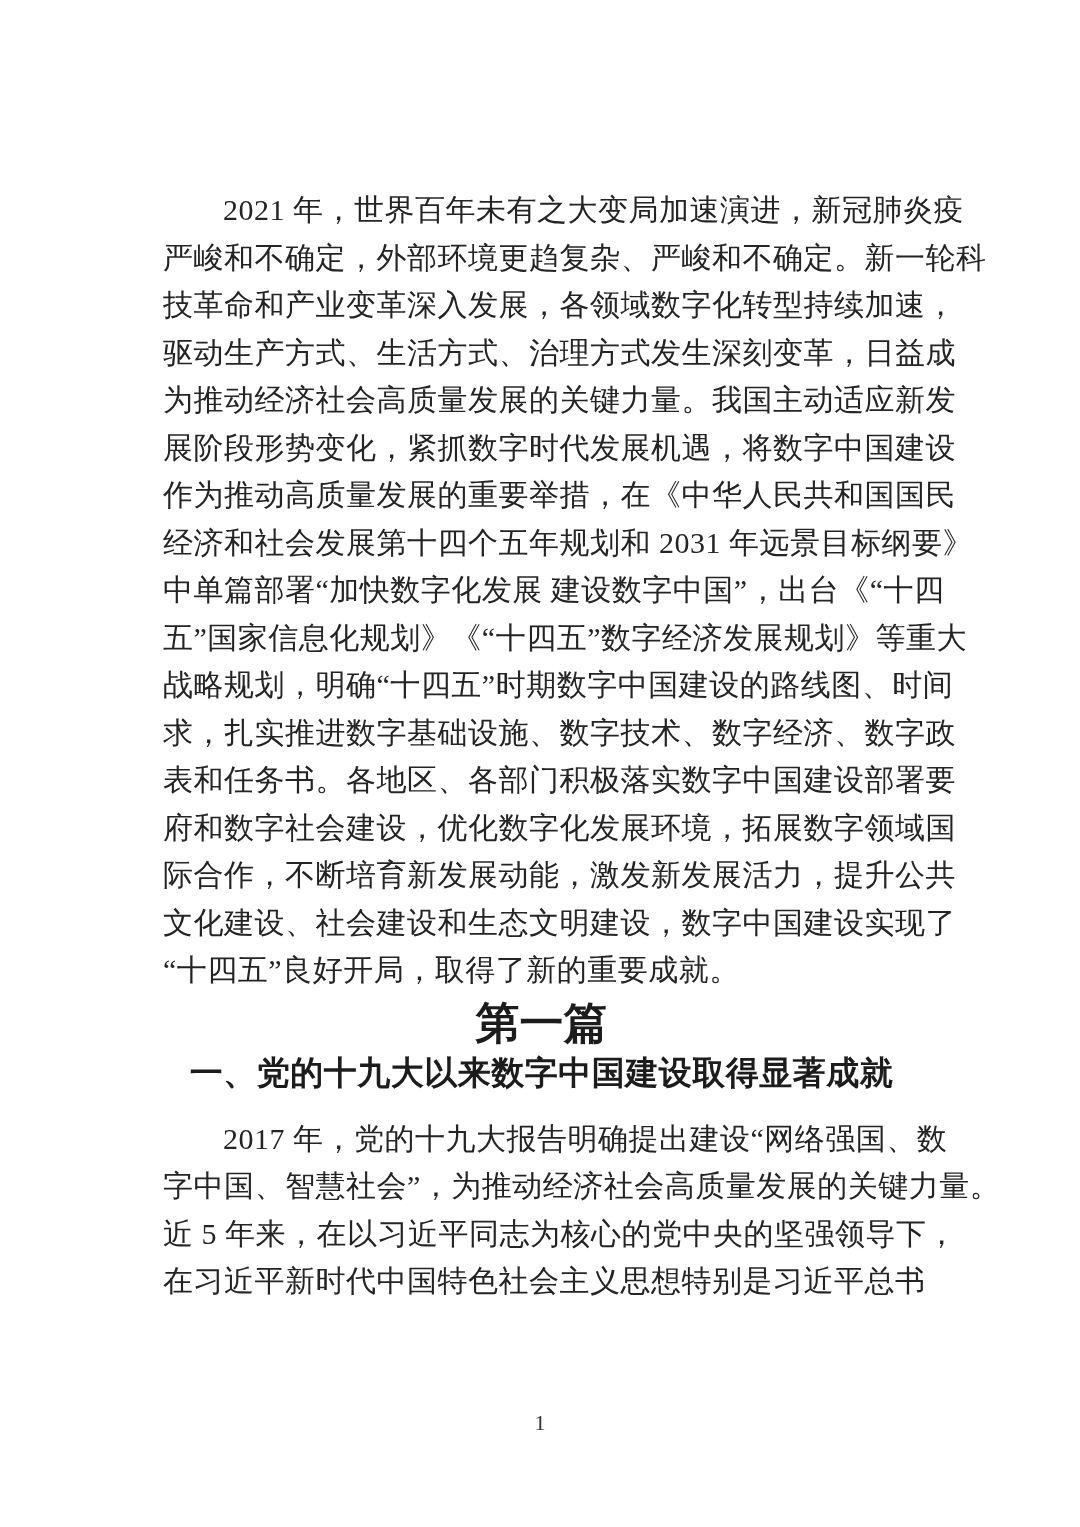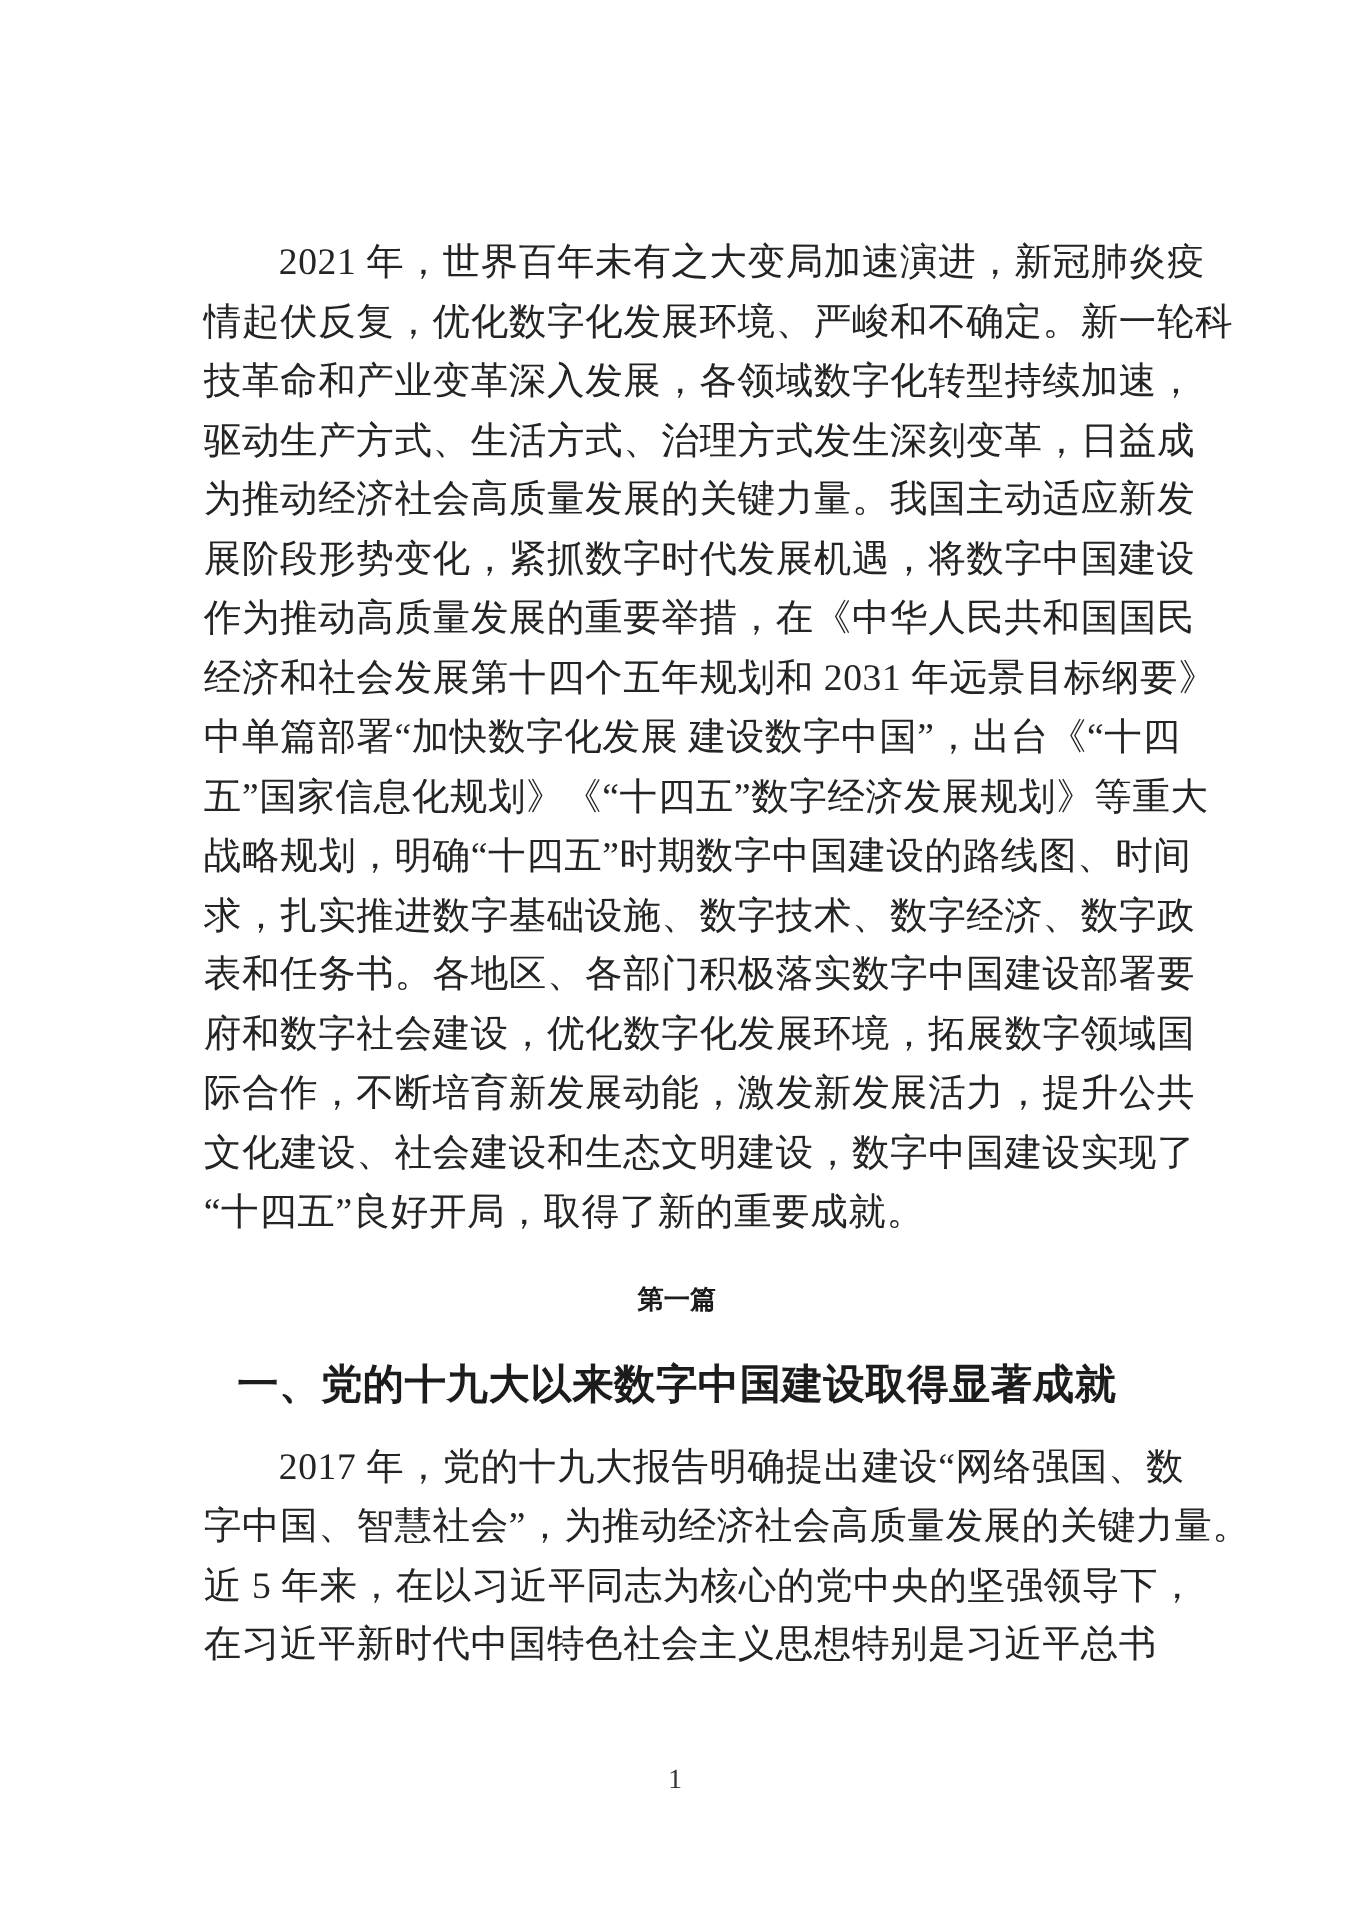--- a/index.html
+++ b/index.html
@@ -33,31 +33,31 @@
     text-justify: inter-character;
     white-space: nowrap;
     letter-spacing: 0.5px;
   }
   .body-line.indent { text-indent: 2em; }
   .body-line.para-end {
     text-align: center;
     text-align-last: left;
   }
   .part-title {
-    margin-top: 26px;
+    margin-top: 9px;
     font-family: "Liberation Sans", "DejaVu Sans", sans-serif;
     font-weight: 700;
-    font-size: 21px;
+    font-size: 44px;
     line-height: 40px;
     text-align: center;
     color: #1c1c1c;
   }
   .section-heading {
-    margin-top: 27px;
-    font-family: Liberation Serif, serif;
+    margin-top: 9px;
+    font-family: Liberation Sans, sans-serif;
     font-weight: 700;
     font-size: 33px;
     line-height: 42px;
     text-align: center;
     color: #1c1c1c;
     letter-spacing: 0.5px;
   }
   .para2 { margin-top: 21px; }
   .page-number {
     position: absolute;
@@ -71,21 +71,21 @@
   }
 </style>
 </head>
 <body>
 
 <div class="page">
   <div class="content">
 
     <div class="paragraph">
       <div class="body-line indent">2021 年，世界百年未有之大变局加速演进，新冠肺炎疫</div>
-      <div class="body-line">情起伏反复，优化数字化发展环境、严峻和不确定。新一轮科</div>
+      <div class="body-line">严峻和不确定，外部环境更趋复杂、严峻和不确定。新一轮科</div>
       <div class="body-line">技革命和产业变革深入发展，各领域数字化转型持续加速，</div>
       <div class="body-line">驱动生产方式、生活方式、治理方式发生深刻变革，日益成</div>
       <div class="body-line">为推动经济社会高质量发展的关键力量。我国主动适应新发</div>
       <div class="body-line">展阶段形势变化，紧抓数字时代发展机遇，将数字中国建设</div>
       <div class="body-line">作为推动高质量发展的重要举措，在《中华人民共和国国民</div>
       <div class="body-line">经济和社会发展第十四个五年规划和 2031 年远景目标纲要》</div>
       <div class="body-line">中单篇部署“加快数字化发展 建设数字中国”，出台《“十四</div>
       <div class="body-line">五”国家信息化规划》《“十四五”数字经济发展规划》等重大</div>
       <div class="body-line">战略规划，明确“十四五”时期数字中国建设的路线图、时间</div>
       <div class="body-line">求，扎实推进数字基础设施、数字技术、数字经济、数字政</div>

